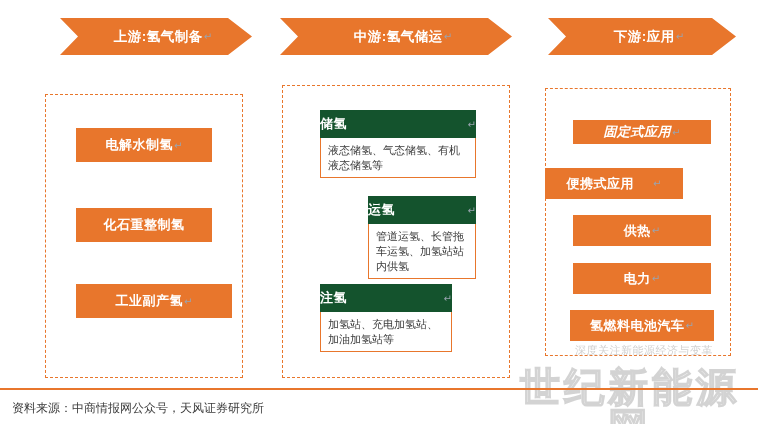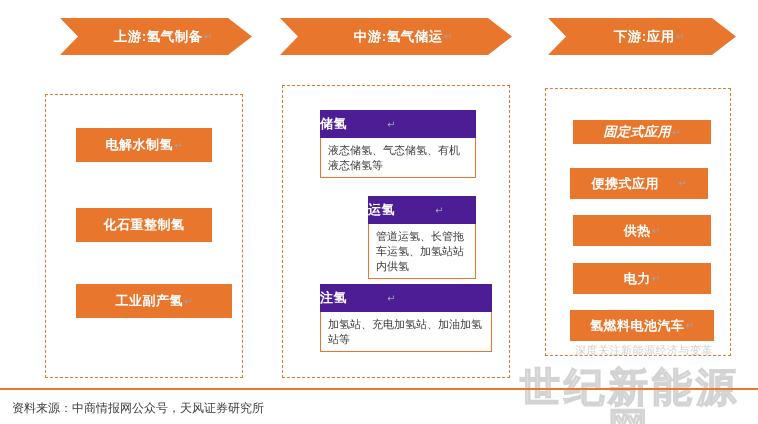--- a/index.html
+++ b/index.html
@@ -45,22 +45,22 @@
     box-sizing:border-box;
   }
   .obox .btext{
     color:#ffffff;font-size:13px;font-weight:bold;
     white-space:nowrap;letter-spacing:.5px;
   }
 
   
   .card{position:absolute;box-sizing:border-box;}
   .card-head{
-    height:28px;background:#4c1d95;
-    display:flex;align-items:center;justify-content:flex-start;
+    height:28px;background:#14532d;
+    display:flex;align-items:center;justify-content:space-between;
     box-sizing:border-box;
     gap:39px;
   }
   .card-head .htext{
     color:#ffffff;font-size:13px;font-weight:bold;letter-spacing:.5px;
   }
   .card-body{
     border:1px solid #E8762C;border-top:none;
     background:#ffffff;
     box-sizing:border-box;
@@ -151,38 +151,38 @@
   <div class="card" style="left:320px;top:196px;width:156px;padding-left:48px;">
     <div class="card-head">
       <span class="htext">运氢</span>
         <span class="pilcrow">↵</span>
     </div>
     <div class="card-body">
       <span class="dtext">管道运氢、长管拖车运氢、加氢站站内供氢</span>
     </div>
   </div>
 
-  <div class="card" style="left:320px;top:284px;width:172px;">
+  <div class="card" style="left:320px;top:284px;width:132px;">
     <div class="card-head">
       <span class="htext">注氢</span>
         <span class="pilcrow">↵</span>
     </div>
     <div class="card-body">
       <span class="dtext">加氢站、充电加氢站、加油加氢站等</span>
     </div>
   </div>
 
   <div class="dashbox" style="left:545px;top:88px;width:186px;height:268px;"></div>
 
   <div class="obox" style="left:573px;top:120px;width:138px;height:24px;font-style:italic;">
     <span class="btext">固定式应用</span>
       <span class="pilcrow">↵</span>
   </div>
 
-  <div class="obox" style="left:570px;top:168px;width:138px;height:31px;gap:18px;">
+  <div class="obox" style="left:545px;top:168px;width:138px;height:31px;gap:18px;">
     <span class="btext">便携式应用</span>
       <span class="pilcrow">↵</span>
   </div>
 
   <div class="obox" style="left:573px;top:215px;width:138px;height:31px;">
     <span class="btext">供热</span>
       <span class="pilcrow">↵</span>
   </div>
 
   <div class="obox" style="left:573px;top:263px;width:138px;height:31px;">

